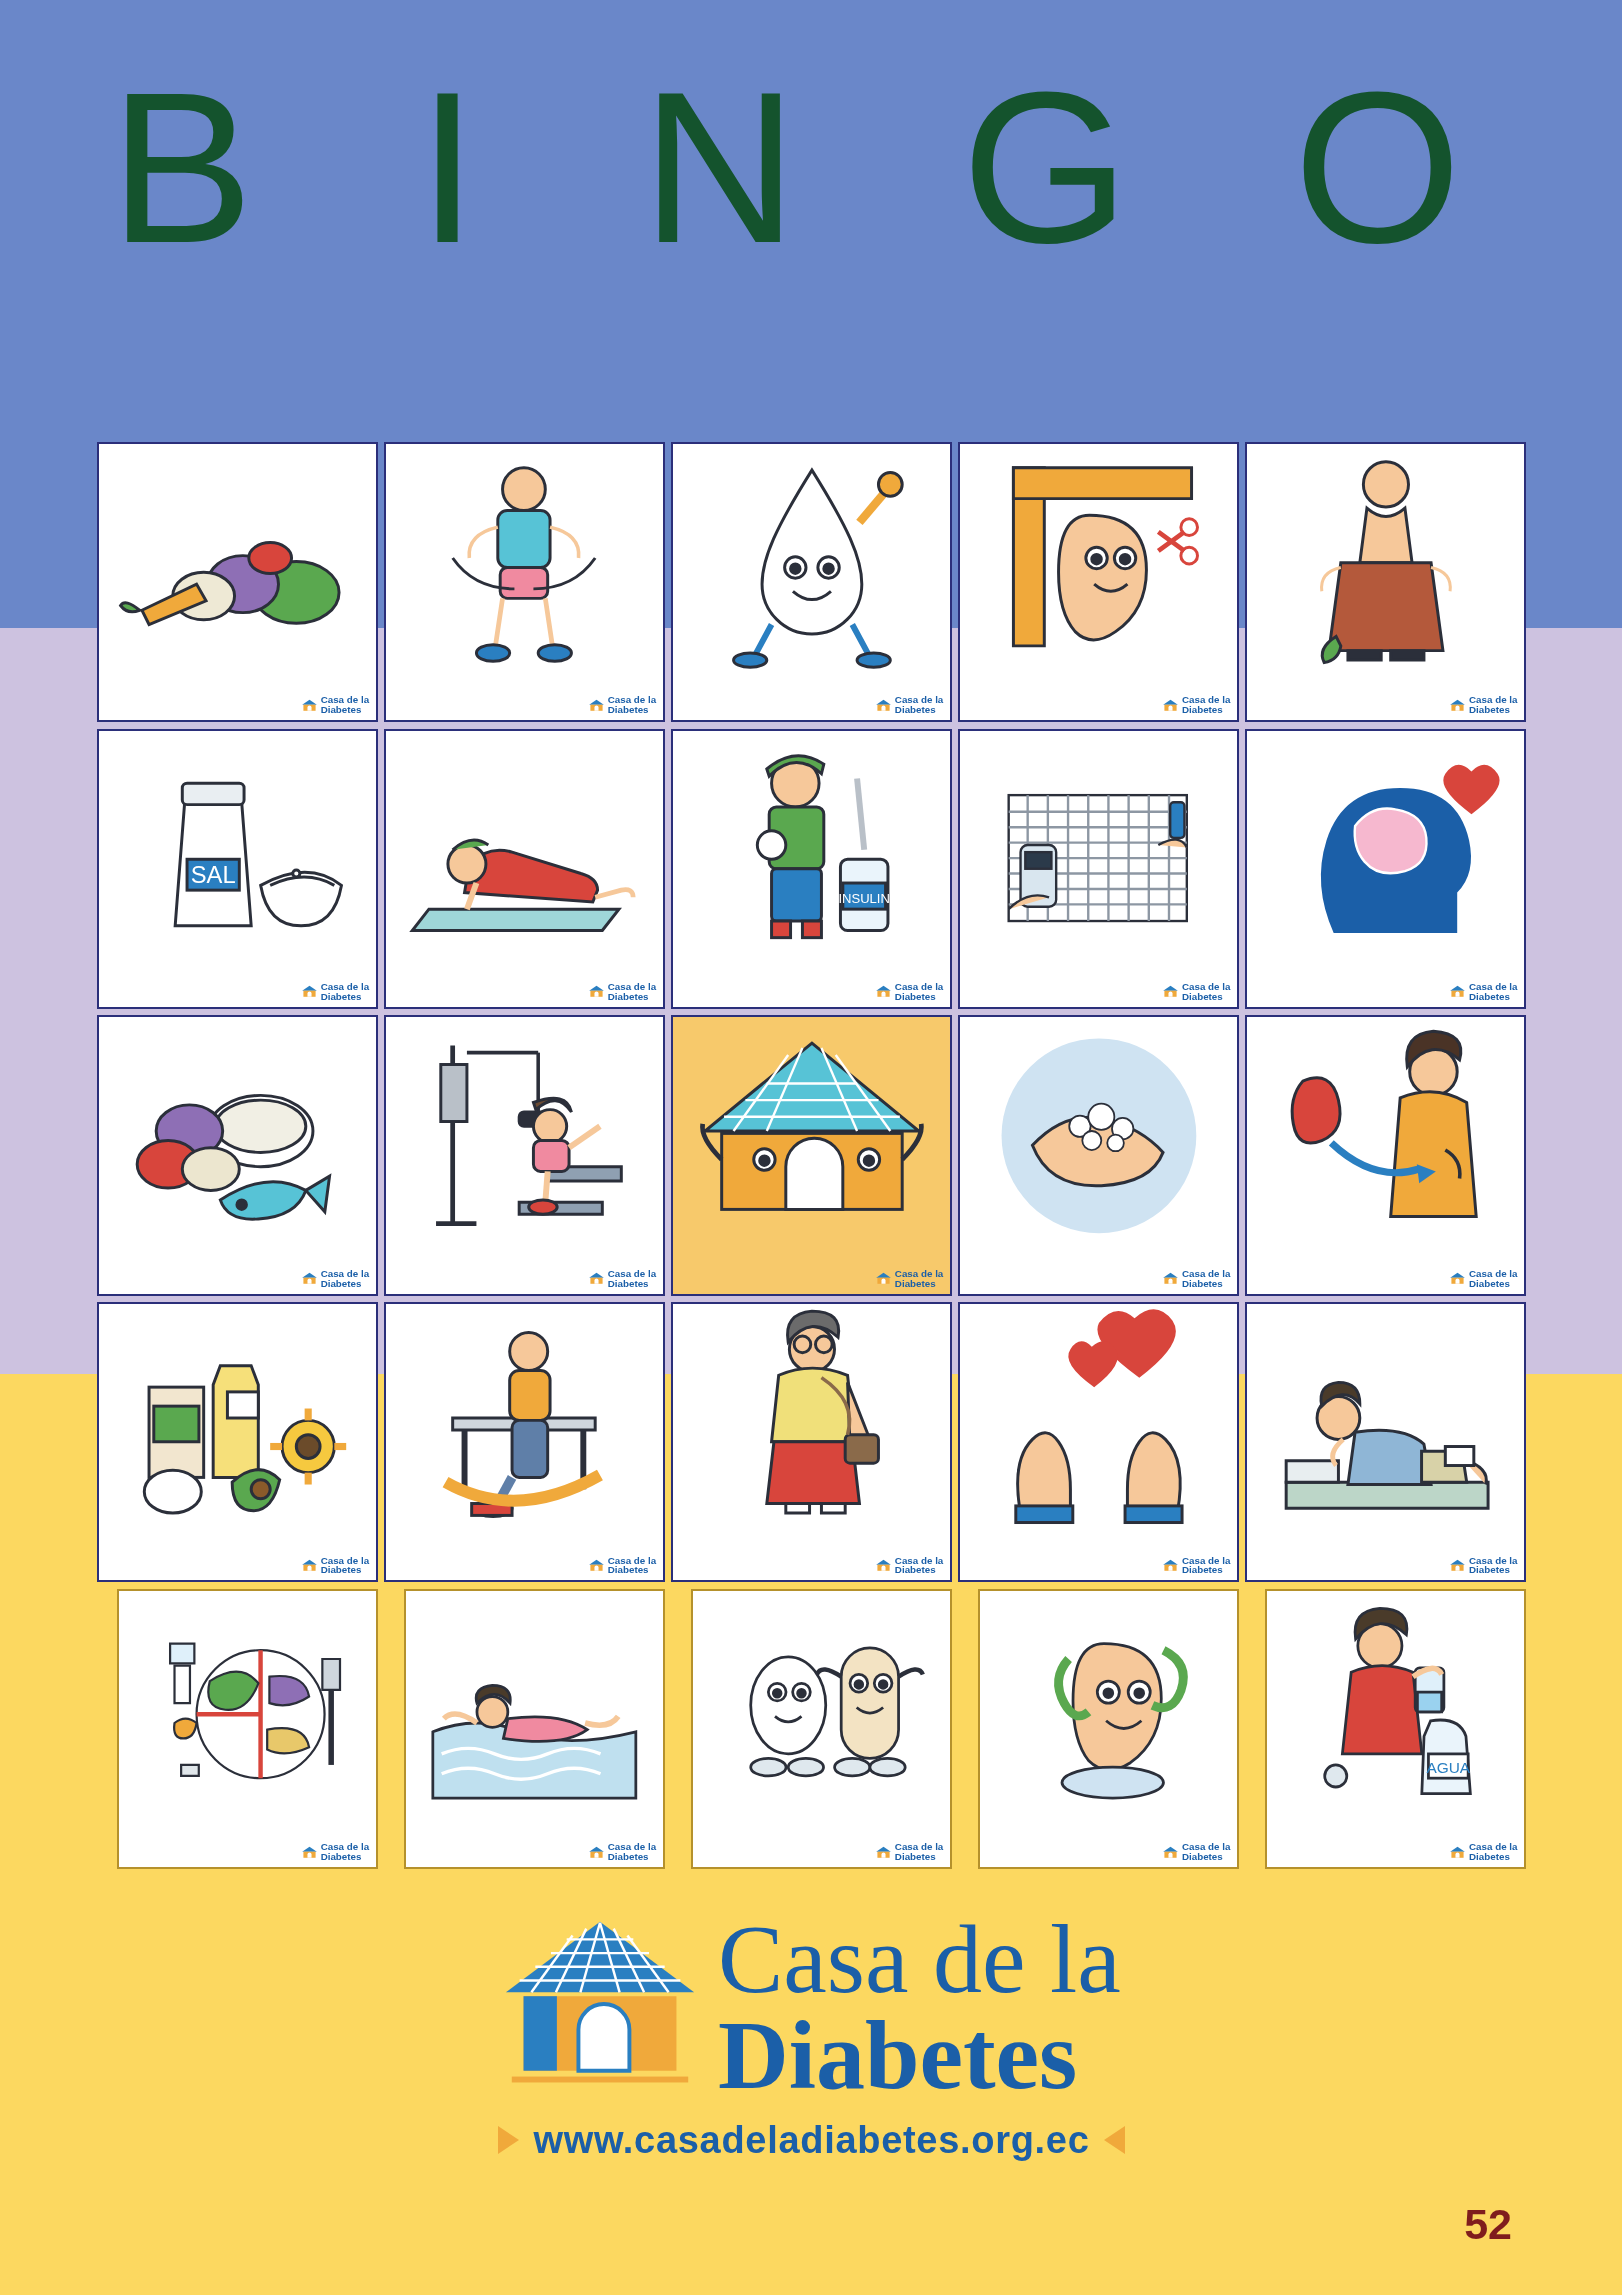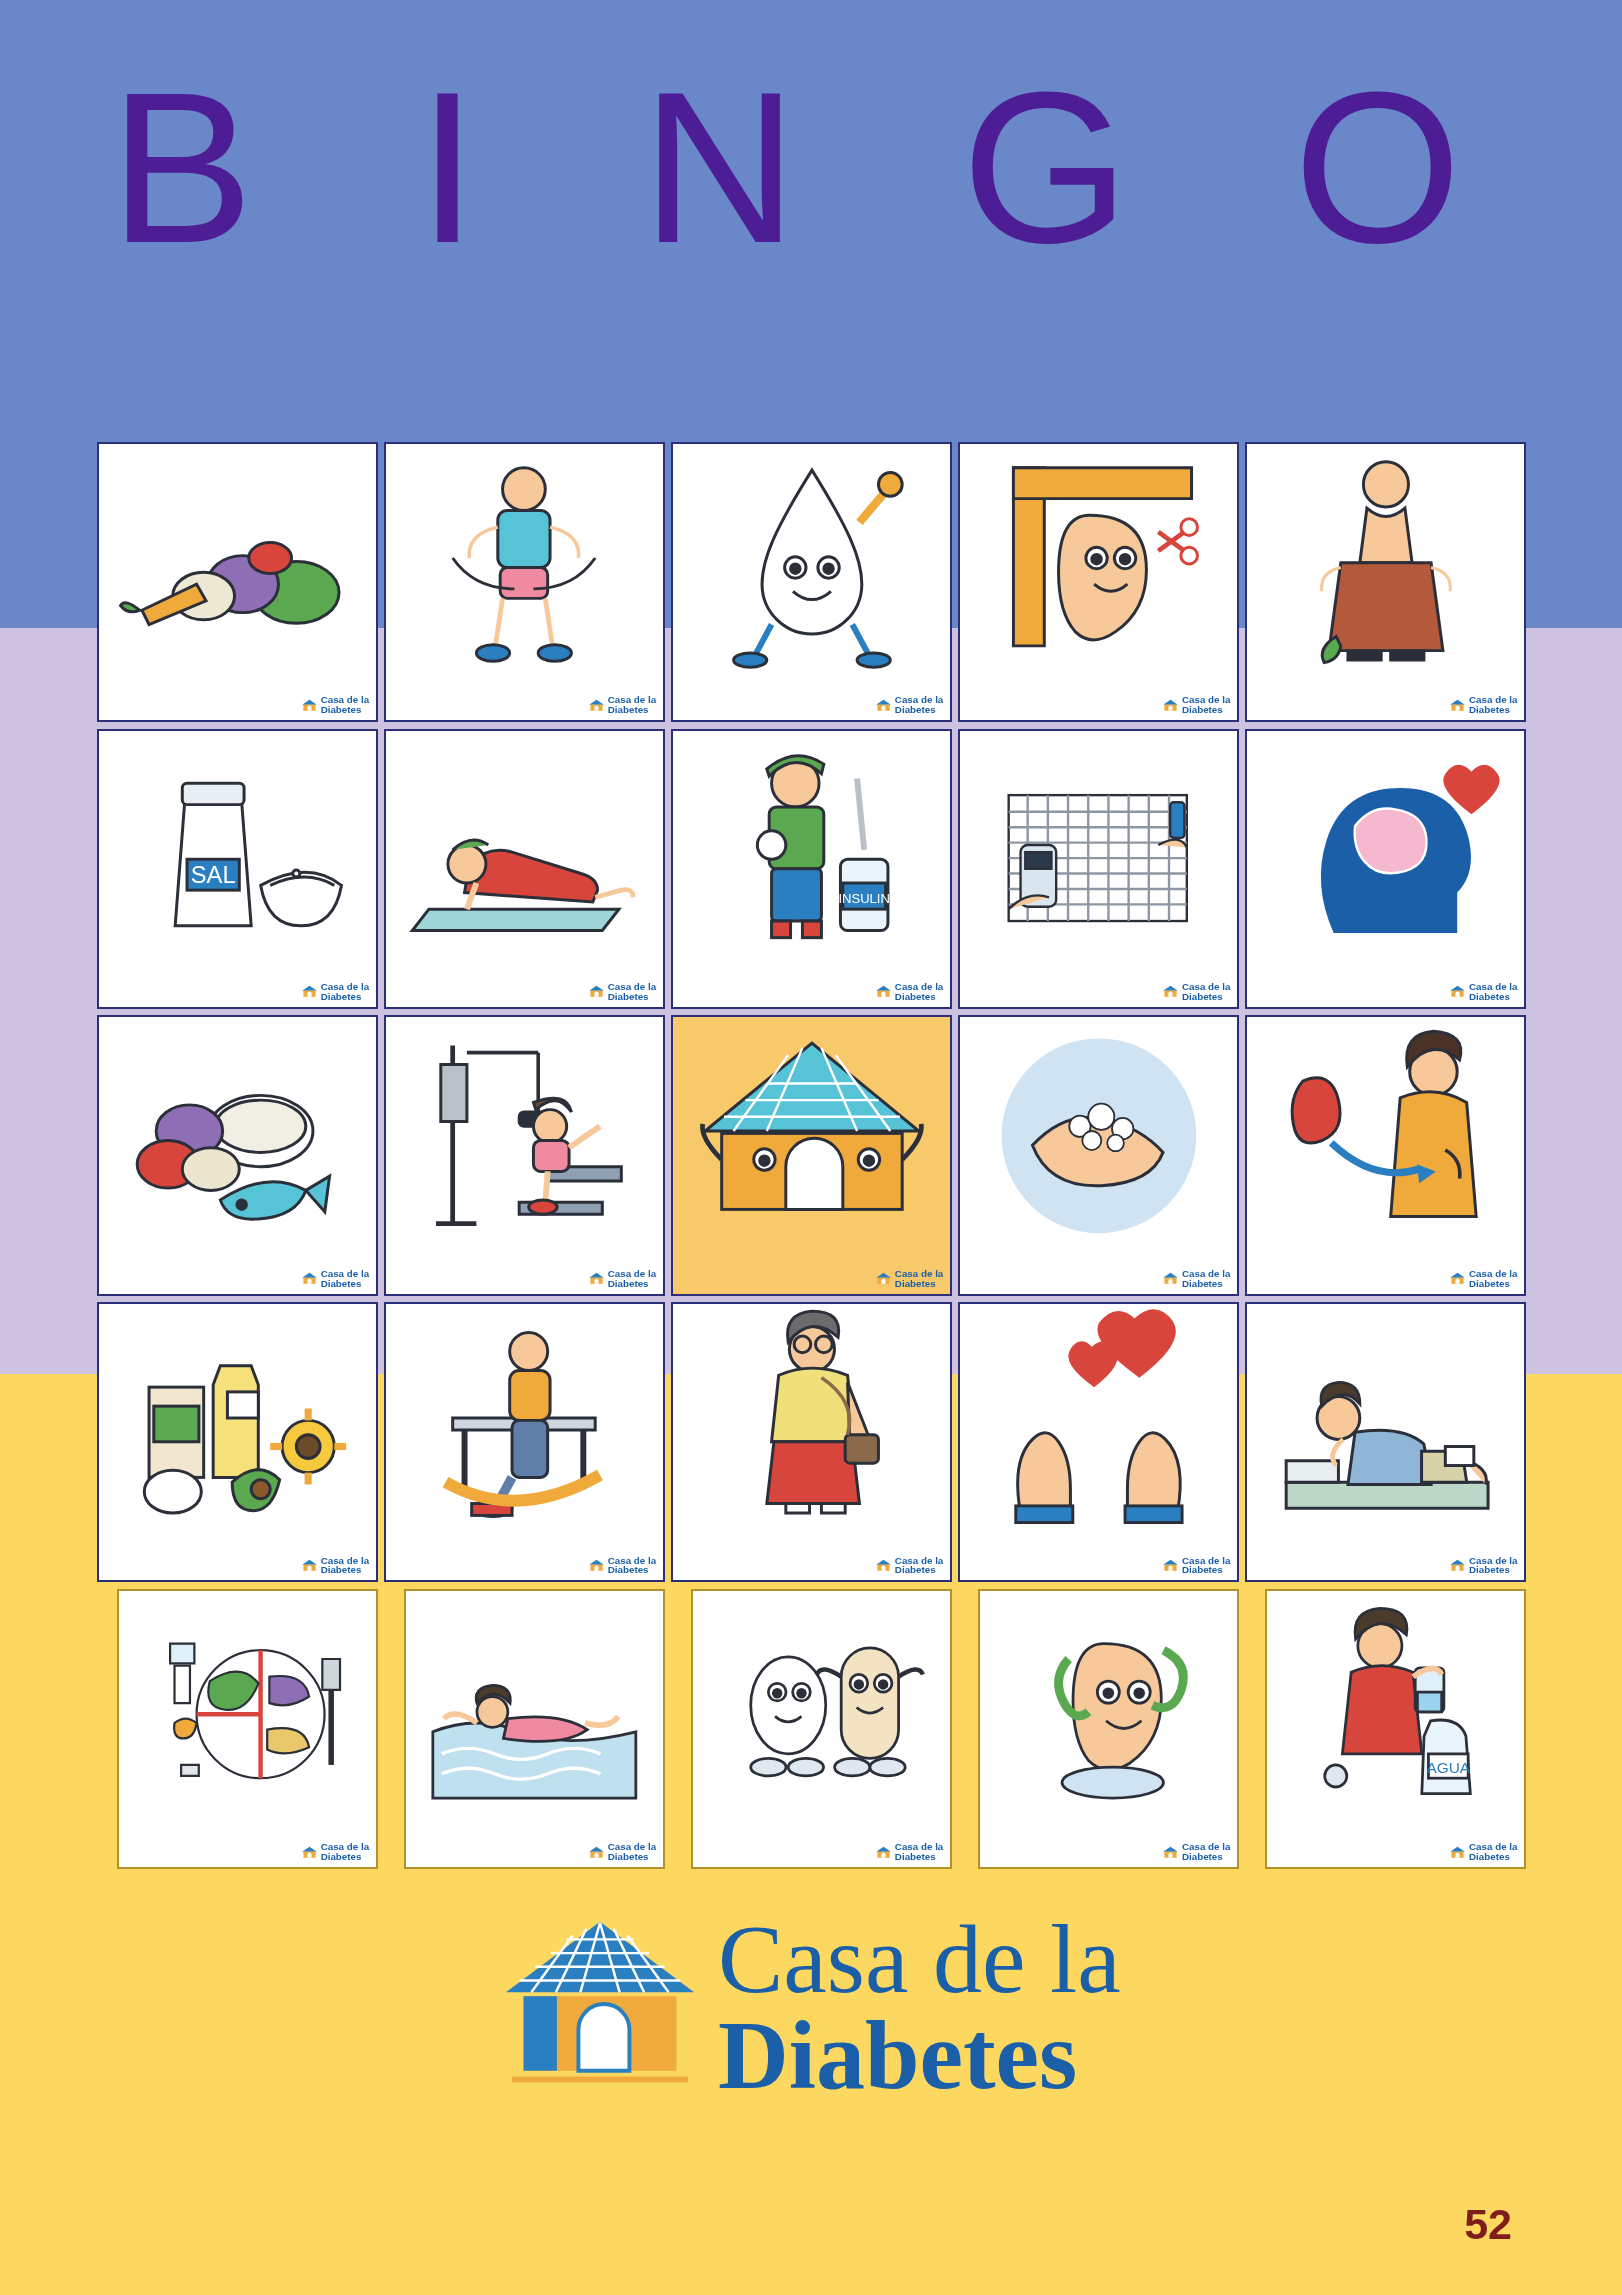--- a/index.html
+++ b/index.html
@@ -16,21 +16,21 @@
   .band-purple { top: 628px; height: 746px; background: #cdc2e0; }
   .band-yellow { top: 1374px;height: 921px; background: #fcd860; }
 
   
   .title {
     position: absolute; top: 59px; left: 0; width: 100%;
     text-align: center;
     font-size: 216px;
     line-height: 1;
     letter-spacing: 52px;
-    color: #4c1d95;
+    color: #14532d;
     font-weight: 400;
     font-family: "Liberation Sans", sans-serif;
   }
 
   
   .grid {
     position: absolute;
     left: 97px; top: 442px;
     width: 1429px; height: 1427px;
     display: grid;
@@ -862,16 +862,21 @@
 
       <path d="M78 160 L78 118 a26 26 0 0 1 52 0 L130 160 Z" fill="#ffffff" stroke="#2a7fc1" stroke-width="4"></path>
 
       <rect x="10" y="166" width="180" height="6" fill="#f0a93b"></rect>
     </svg>
     <div class="logo-text">
       <div class="l1">Casa de la</div>
       <div class="l2">Diabetes</div>
     </div>
   </div>
+  <div class="url-row">
+    <span class="tri tri-r"></span>
+    <span>www.casadeladiabetes.org.ec</span>
+    <span class="tri tri-l"></span>
+  </div>
 </div>
 
 <div class="pagenum">52</div>
 
 
 </body></html>

